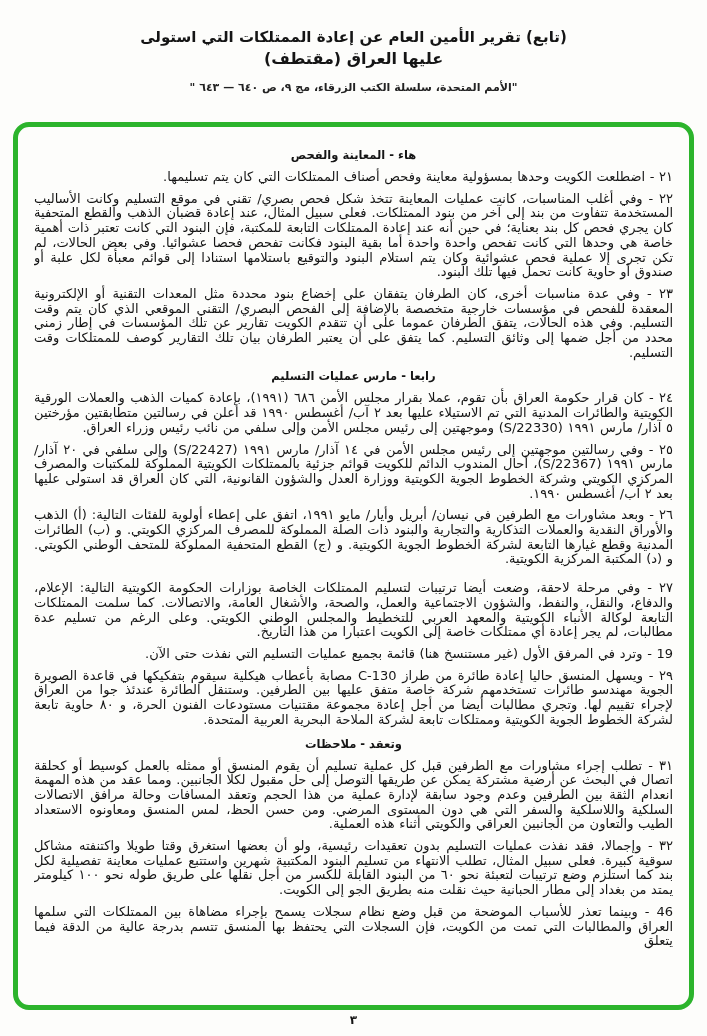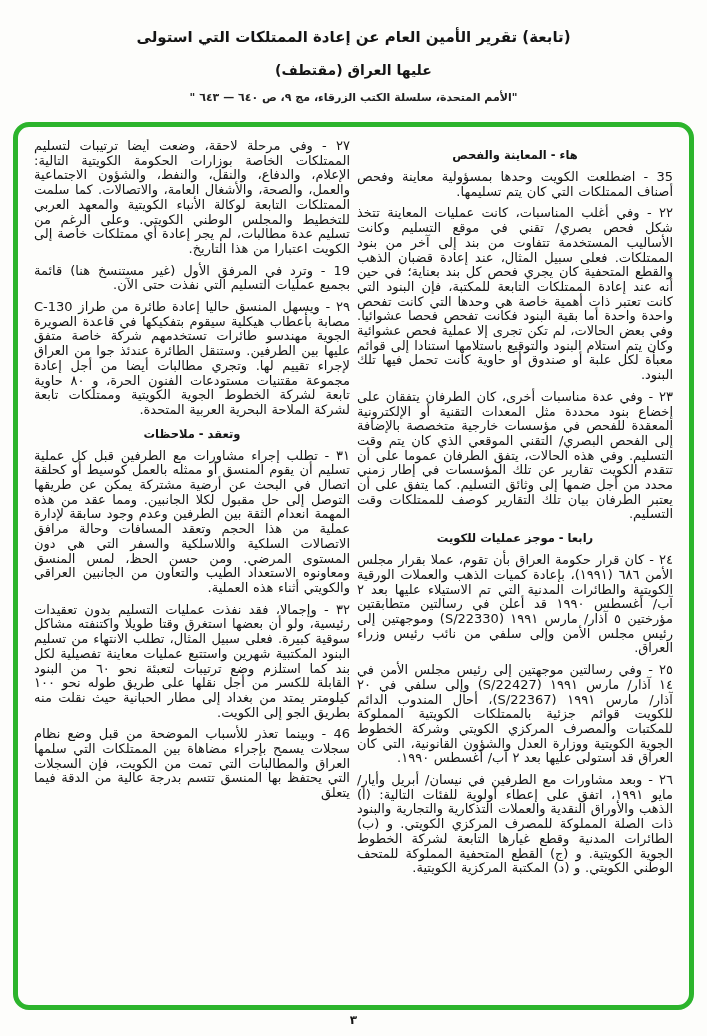--- a/index.html
+++ b/index.html
@@ -6,32 +6,32 @@
   html, body {
     width: 707px; height: 1036px;
     background: #fdfdfb;
     font-family: "DejaVu Sans", sans-serif;
     color: #151515;
     overflow: hidden;
     position: relative;
   }
   .page-header { text-align: center; padding-top: 28px; }
   .title-line1 { font-size: 15px; font-weight: bold; letter-spacing: 0.2px; }
-  .title-line2 { font-size: 14px; font-weight: bold; margin-top: 16px; }
+  .title-line2 { font-size: 16px; font-weight: bold; margin-top: 3px; }
   .source-line { font-size: 11px; font-weight: bold; margin-top: 13px; color: #222; }
   .content-border {
     position: absolute;
     left: 13px; top: 122px;
     width: 681px; height: 888px;
     border: 5px solid #2cb42c;
     border-radius: 16px;
     background: #fdfdfb;
     padding: 12px 16px 10px 16px;
   }
-  .columns { display: flex; gap: 7px; height: 100%; overflow: hidden; }
+  .columns { display: flex; gap: 7px; height: 100%; overflow: hidden; flex-direction: column; }
   .col { flex: 1 1 0; min-width: 0; }
   .heading {
     text-align: center;
     font-weight: bold;
     font-size: 11.5px;
     margin: 9px 0 8px 0;
   }
   .para {
     font-size: 13px;
     line-height: 14.7px;
@@ -44,33 +44,33 @@
     top: 1013px; left: 0; right: 0;
     text-align: center;
     font-size: 12px;
     font-weight: bold;
   }
 </style>
 </head>
 <body>
 
 <header class="page-header">
-  <div class="title-line1">(تابعة) تقرير الأمين العام عن إعادة الممتلكات التي استولى</div>
+  <div class="title-line1">(تابع) تقرير الأمين العام عن إعادة الممتلكات التي استولى</div>
   <div class="title-line2">عليها العراق (مقتطف)</div>
   <div class="source-line">"الأمم المتحدة، سلسلة الكتب الزرقاء، مج ٩، ص ٦٤٠ — ٦٤٣ "</div>
 </header>
 
 <main class="content-border">
   <div class="columns">
     <div class="col">
         <div class="heading">هاء - المعاينة والفحص</div>
-        <div class="para">35 -  اضطلعت الكويت وحدها بمسؤولية معاينة وفحص أصناف الممتلكات التي كان يتم تسليمها.</div>
+        <div class="para">٢١ -  اضطلعت الكويت وحدها بمسؤولية معاينة وفحص أصناف الممتلكات التي كان يتم تسليمها.</div>
         <div class="para">٢٢ -  وفي أغلب المناسبات، كانت عمليات المعاينة تتخذ شكل فحص بصري/ تقني في موقع التسليم وكانت الأساليب المستخدمة تتفاوت من بند إلى آخر من بنود الممتلكات. فعلى سبيل المثال، عند إعادة قضبان الذهب والقطع المتحفية كان يجري فحص كل بند بعناية؛ في حين أنه عند إعادة الممتلكات التابعة للمكتبة، فإن البنود التي كانت تعتبر ذات أهمية خاصة هي وحدها التي كانت تفحص واحدة واحدة أما بقية البنود فكانت تفحص فحصا عشوائيا. وفي بعض الحالات، لم تكن تجرى إلا عملية فحص عشوائية وكان يتم استلام البنود والتوقيع باستلامها استنادا إلى قوائم معبأة لكل علبة أو صندوق أو حاوية كانت تحمل فيها تلك البنود.</div>
         <div class="para">٢٣ -  وفي عدة مناسبات أخرى، كان الطرفان يتفقان على إخضاع بنود محددة مثل المعدات التقنية أو الإلكترونية المعقدة للفحص في مؤسسات خارجية متخصصة بالإضافة إلى الفحص البصري/ التقني الموقعي الذي كان يتم وقت التسليم. وفي هذه الحالات، يتفق الطرفان عموما على أن تتقدم الكويت تقارير عن تلك المؤسسات في إطار زمني محدد من أجل ضمها إلى وثائق التسليم. كما يتفق على أن يعتبر الطرفان بيان تلك التقارير كوصف للممتلكات وقت التسليم.</div>
-        <div class="heading">رابعا -  موجز عمليات للكويت</div>
+        <div class="heading">رابعا -  مارس عمليات التسليم</div>
         <div class="para">٢٤ -  كان قرار حكومة العراق بأن تقوم، عملا بقرار مجلس الأمن ٦٨٦ (١٩٩١)، بإعادة كميات الذهب والعملات الورقية الكويتية والطائرات المدنية التي تم الاستيلاء عليها بعد ٢ آب/ أغسطس ١٩٩٠ قد أعلن في رسالتين متطابقتين مؤرختين ٥ آذار/ مارس ١٩٩١ (S/22330) وموجهتين إلى رئيس مجلس الأمن وإلى سلفي من نائب رئيس وزراء العراق.</div>
         <div class="para">٢٥ -  وفي رسالتين موجهتين إلى رئيس مجلس الأمن في ١٤ آذار/ مارس ١٩٩١ (S/22427) وإلى سلفي في ٢٠ آذار/ مارس ١٩٩١ (S/22367)، أحال المندوب الدائم للكويت قوائم جزئية بالممتلكات الكويتية المملوكة للمكتبات والمصرف المركزي الكويتي وشركة الخطوط الجوية الكويتية ووزارة العدل والشؤون القانونية، التي كان العراق قد استولى عليها بعد ٢ آب/ أغسطس ١٩٩٠.</div>
         <div class="para">٢٦ -  وبعد مشاورات مع الطرفين في نيسان/ أبريل وأيار/ مايو ١٩٩١، اتفق على إعطاء أولوية للفئات التالية: (أ) الذهب والأوراق النقدية والعملات التذكارية والتجارية والبنود ذات الصلة المملوكة للمصرف المركزي الكويتي. و (ب) الطائرات المدنية وقطع غيارها التابعة لشركة الخطوط الجوية الكويتية. و (ج) القطع المتحفية المملوكة للمتحف الوطني الكويتي. و (د) المكتبة المركزية الكويتية.</div>
       </div>
     <div class="col">
         <div class="para">٢٧ -  وفي مرحلة لاحقة، وضعت أيضا ترتيبات لتسليم الممتلكات الخاصة بوزارات الحكومة الكويتية التالية: الإعلام، والدفاع، والنقل، والنفط، والشؤون الاجتماعية والعمل، والصحة، والأشغال العامة، والاتصالات. كما سلمت الممتلكات التابعة لوكالة الأنباء الكويتية والمعهد العربي للتخطيط والمجلس الوطني الكويتي. وعلى الرغم من تسليم عدة مطالبات، لم يجر إعادة أي ممتلكات خاصة إلى الكويت اعتبارا من هذا التاريخ.</div>
         <div class="para">19 -  وترد في المرفق الأول (غير مستنسخ هنا) قائمة بجميع عمليات التسليم التي نفذت حتى الآن.</div>
         <div class="para">٢٩ -  ويسهل المنسق حاليا إعادة طائرة من طراز C-130 مصابة بأعطاب هيكلية سيقوم بتفكيكها في قاعدة الصويرة الجوية مهندسو طائرات تستخدمهم شركة خاصة متفق عليها بين الطرفين. وستنقل الطائرة عندئذ جوا من العراق لإجراء تقييم لها. وتجري مطالبات أيضا من أجل إعادة مجموعة مقتنيات مستودعات الفنون الحرة، و ٨٠ حاوية تابعة لشركة الخطوط الجوية الكويتية وممتلكات تابعة لشركة الملاحة البحرية العربية المتحدة.</div>
         <div class="heading">وتعقد - ملاحظات</div>
         <div class="para">٣١ -  تطلب إجراء مشاورات مع الطرفين قبل كل عملية تسليم أن يقوم المنسق أو ممثله بالعمل كوسيط أو كحلقة اتصال في البحث عن أرضية مشتركة يمكن عن طريقها التوصل إلى حل مقبول لكلا الجانبين. ومما عقد من هذه المهمة انعدام الثقة بين الطرفين وعدم وجود سابقة لإدارة عملية من هذا الحجم وتعقد المسافات وحالة مرافق الاتصالات السلكية واللاسلكية والسفر التي هي دون المستوى المرضي. ومن حسن الحظ، لمس المنسق ومعاونوه الاستعداد الطيب والتعاون من الجانبين العراقي والكويتي أثناء هذه العملية.</div>

